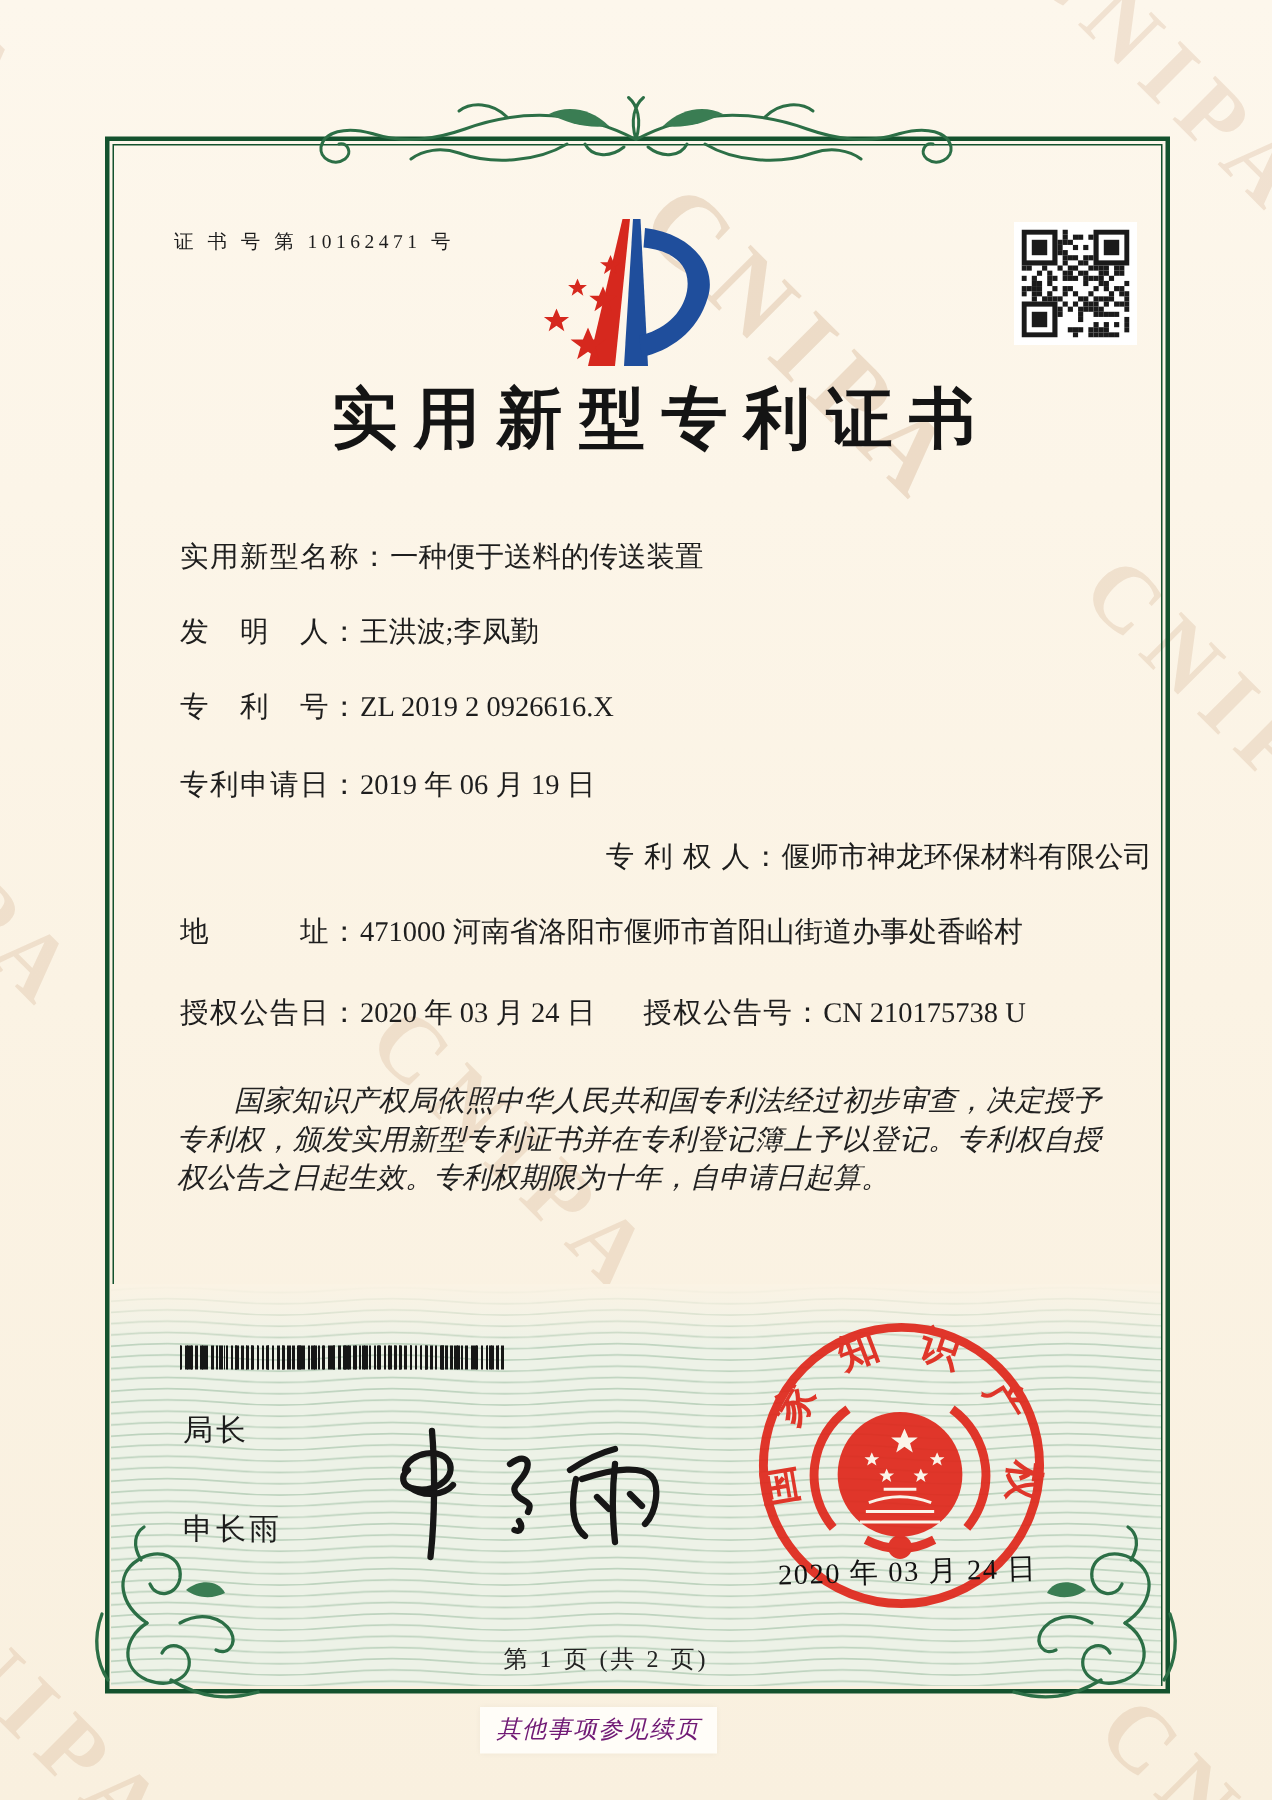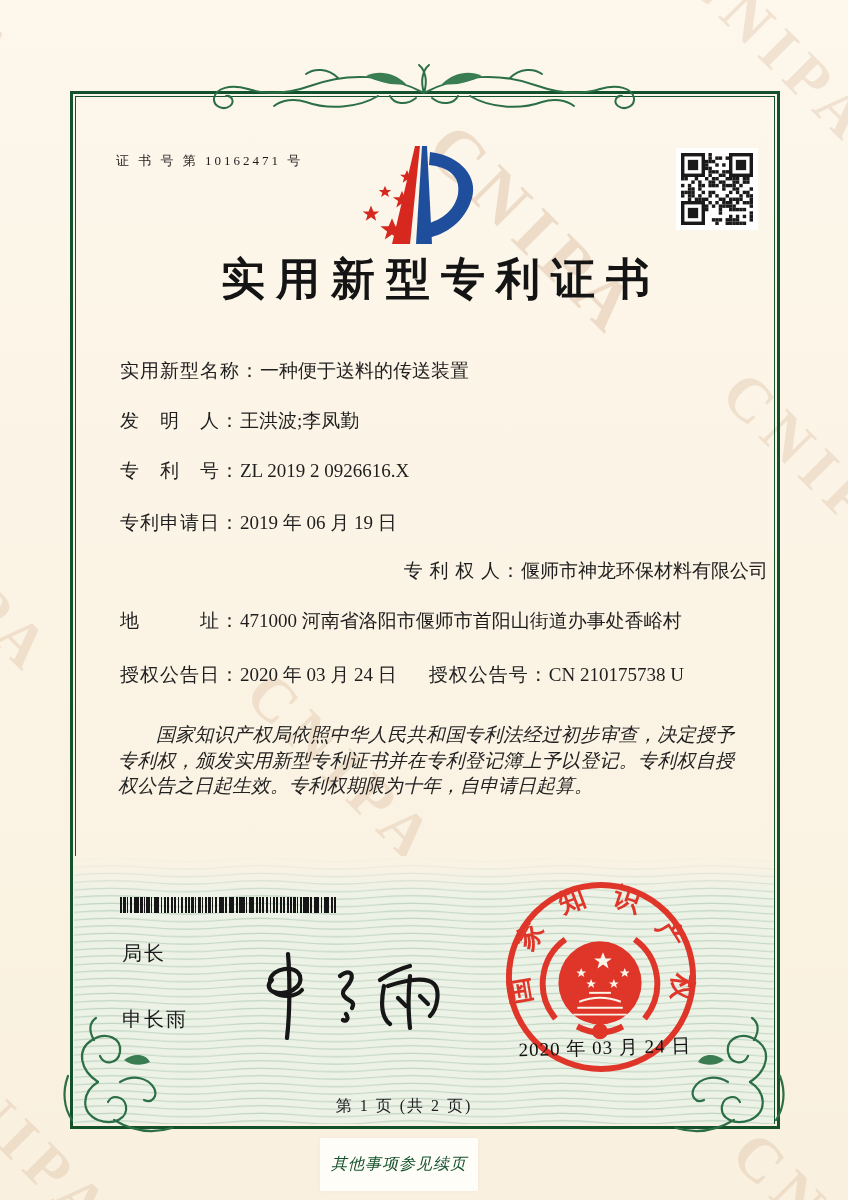--- a/index.html
+++ b/index.html
@@ -65,22 +65,22 @@
 
   .sig{position:absolute;left:252px;top:942px;z-index:5;}
 
   .seal{position:absolute;left:502px;top:878px;z-index:5;opacity:.92;}
   .seal-date{position:absolute;left:512px;top:1035px;width:186px;text-align:center;z-index:6;
              font-size:19px;color:#111;letter-spacing:1px;transform:rotate(-1.5deg);white-space:nowrap;}
 
   .page-info{position:absolute;left:74px;top:1096px;width:660px;text-align:center;
              font-size:16px;letter-spacing:2px;color:#222;z-index:5;}
 
-  .cont-note{position:absolute;left:320px;top:1138px;width:158px;padding:16px 0;background:#fffdf8;
-             text-align:center;font-size:16px;font-style:italic;letter-spacing:1px;color:#14532d;z-index:4;
+  .cont-note{position:absolute;left:320px;top:1138px;width:158px;padding:5px 0;background:#fffdf8;
+             text-align:center;font-size:16px;font-style:italic;letter-spacing:1px;color:#701a75;z-index:4;
              box-shadow:0 0 4px rgba(0,0,0,0.04);}
 </style>
 </head>
 <body>
 
 <div class="page">
 
   <span class="wm wm1">CNIPA</span>
   <span class="wm wm2">CNIPA</span>
   <span class="wm wm3">CNIPA</span>

